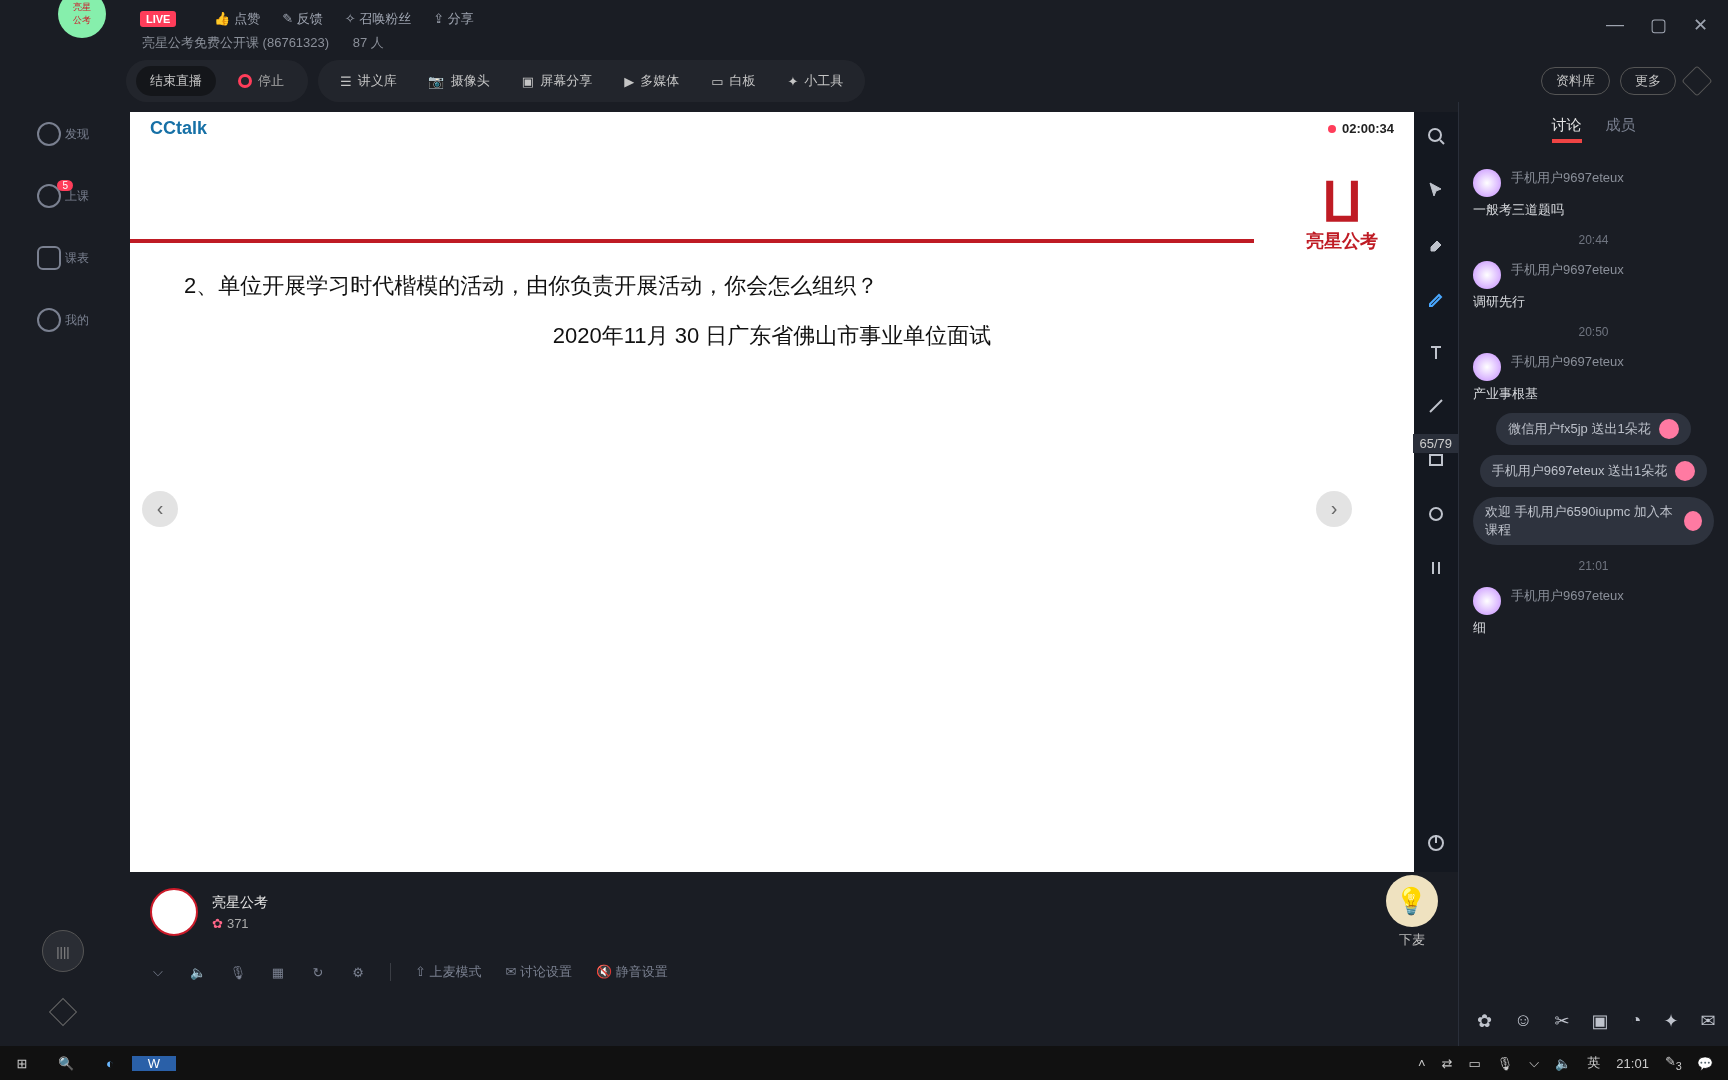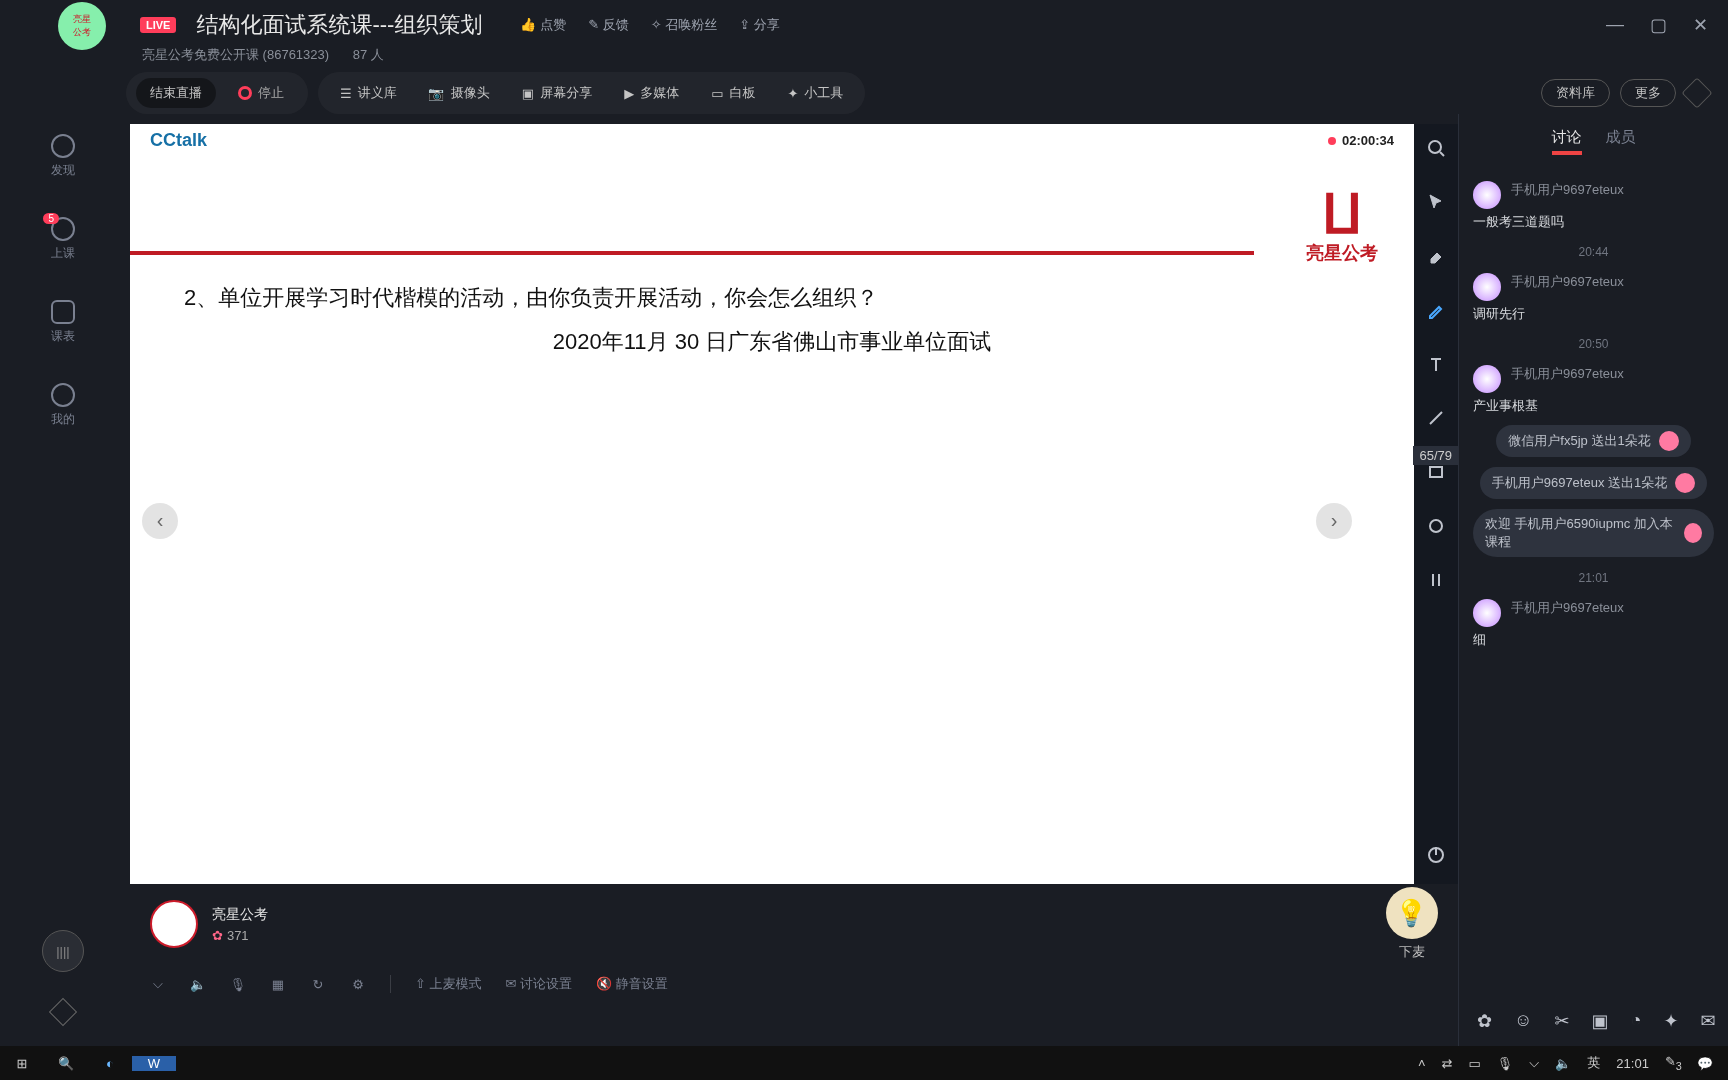--- a/index.html
+++ b/index.html
@@ -27,42 +27,42 @@
 .btn-outline{ border:1px solid #555; color:#c5c5c5; padding:4px 14px; border-radius:999px; font-size:13px;}
 .gear-icon{ width:22px;height:22px; border:1px solid #555; transform:rotate(45deg); border-radius:3px;}
 
 
 .main { flex:1; display:flex; min-height:0;}
 
 
 .leftrail{ width:126px; padding-top:20px; display:flex; flex-direction:column; align-items:center; gap:38px; position:relative;}
 .avatar-round{ width:48px;height:48px; background:#86efac; border-radius:50%; display:flex; align-items:center; justify-content:center; position:absolute; top:-112px; left:58px;}
 .avatar-round .inner{ color:#cc1b2a; font-size:9px; text-align:center;}
-.rail-item{ display:flex; flex-direction:column; align-items:center; color:#7a8090; font-size:12px; gap:4px; position:relative;}
+.rail-item{ display:flex; flex-direction:row; align-items:center; color:#7a8090; font-size:12px; gap:4px; position:relative;}
 .rail-item .ricon{width:24px;height:24px; border:2px solid #7a8090; border-radius:6px;}
 .rail-item .ricon.r-circ{ border-radius:50%;}
 .badge{ position:absolute; top:-4px; right:16px; background:#ff3d5a; color:#fff; font-size:10px; border-radius:999px; padding:0 5px;}
 
 .leftrail-bottom{ position:absolute; bottom:24px; left:0; right:0; display:flex; flex-direction:column; align-items:center; gap:30px;}
 .mini-ava{ width:42px; height:42px; border-radius:50%; border:1px solid #555; background:#2a2d34; display:flex; align-items:center; justify-content:center; color:#888;}
 .hex{ width:20px; height:20px; border:1px solid #666; transform:rotate(45deg);}
 
 
 .stage-col{ flex:1; display:flex; flex-direction:column; padding:10px 0 0 4px; min-width:0;}
 .stage{ position:relative; background:#0f1115; border-radius:6px; flex:1; max-height:760px; display:flex;}
 .slide-header{background:#fff; padding:6px 20px; color:#1670a6; font-size:18px; font-weight:bold; display:flex; align-items:center; justify-content:space-between;}
 .slide-header .timer{ color:#222; font-size:13px; display:flex; align-items:center; gap:6px;}
 .slide-header .timer .recdot{width:8px;height:8px;background:#ff3d5a;border-radius:50%;}
 .slide-body{ flex:1; background:#fff; position:relative; padding:30px 36px;}
 .red-line{ position:absolute; left:0; right:160px; top:94px; height:4px; background:#bf1b24;}
 .slide-logo{ position:absolute; right:36px; top:30px; text-align:center; color:#bf1b24;}
 .slide-logo .lmark{ font-size:54px; font-weight:bold; line-height:1;}
 .slide-logo .ltxt{ font-size:18px; font-weight:bold;}
 .slide-q{ margin-top:96px; color:#111; font-size:22px;margin-left:18px;}
-.slide-sub{ color:#111; font-size:22px; text-align:center; margin-top:14px;}
+.slide-sub{ color:#111; font-size:22px; text-align:center; margin-top:20px;}
 .slide-wrap{ flex:1; display:flex; flex-direction:column;}
 .nav-arrow{ position:absolute; top:50%; transform:translateY(-50%); width:36px;height:36px; border-radius:50%; background:rgba(220,220,220,.8); color:#666; display:flex; align-items:center; justify-content:center; font-size:20px;}
 .nav-arrow.left{ left:12px;} .nav-arrow.right{ right:62px;}
 
 .stage-righttools{ width:44px; background:#141820; display:flex; flex-direction:column; align-items:center; gap:34px; padding-top:14px;}
 .rt{ width:20px; height:20px; color:#bfc3cc; display:flex; align-items:center; justify-content:center;}
 .rt svg{stroke:#bfc3cc;}
 .rt.active svg{stroke:#4aa8ff;}
 .page-counter{position:absolute; right:0; top:322px; background:#2a2f3a; color:#ccc; font-size:13px; padding:2px 6px;}
 .rt-power{ margin-top:auto; margin-bottom:20px;}
@@ -104,21 +104,20 @@
 .taskbar .tray{ margin-left:auto; display:flex; align-items:center; gap:16px; padding-right:14px;}
 .ico{ width:16px; height:16px; display:inline-flex; align-items:center; justify-content:center;}
 </style>
 </head>
 <body>
 
 <div class="app">
 
   <div class="titlebar">
     <span class="live-badge">LIVE</span>
-    <span class="title">结构化面试系统课---组织策划</span>
     <div class="title-actions">
       <span>👍 <span>点赞</span></span>
       <span>✎ <span>反馈</span></span>
       <span>✧ <span>召唤粉丝</span></span>
       <span>⇪ <span>分享</span></span>
     </div>
     <div class="win-controls">
       <span>—</span>
       <span>▢</span>
       <span>✕</span>

